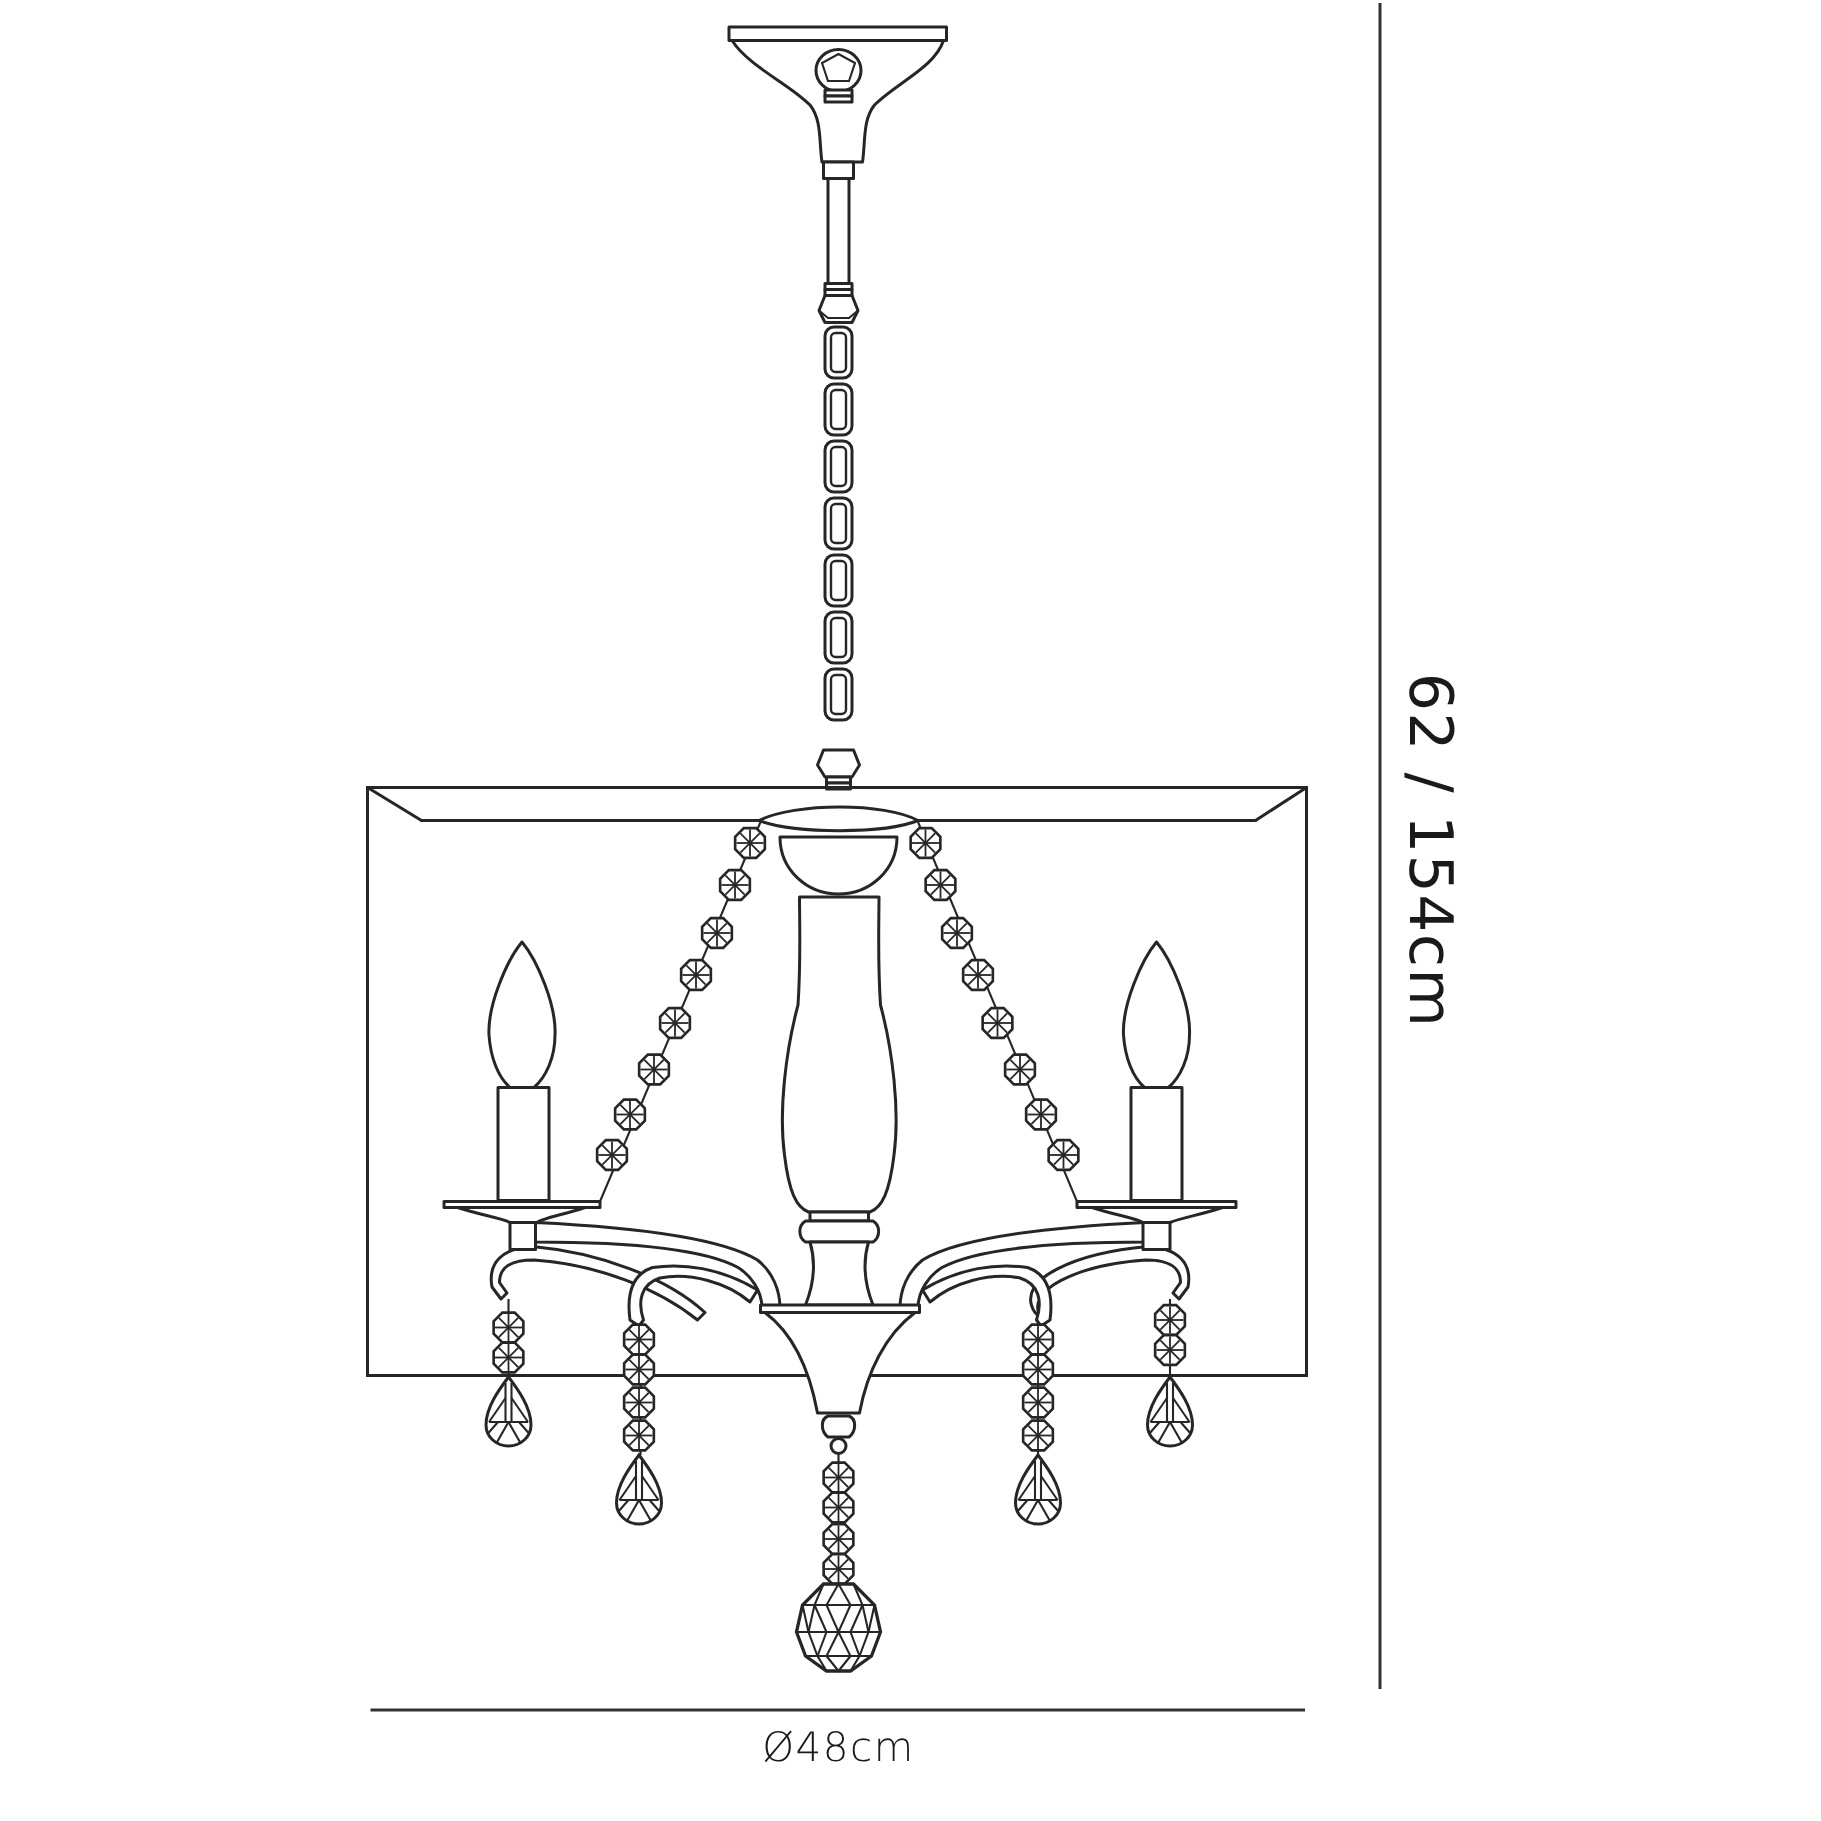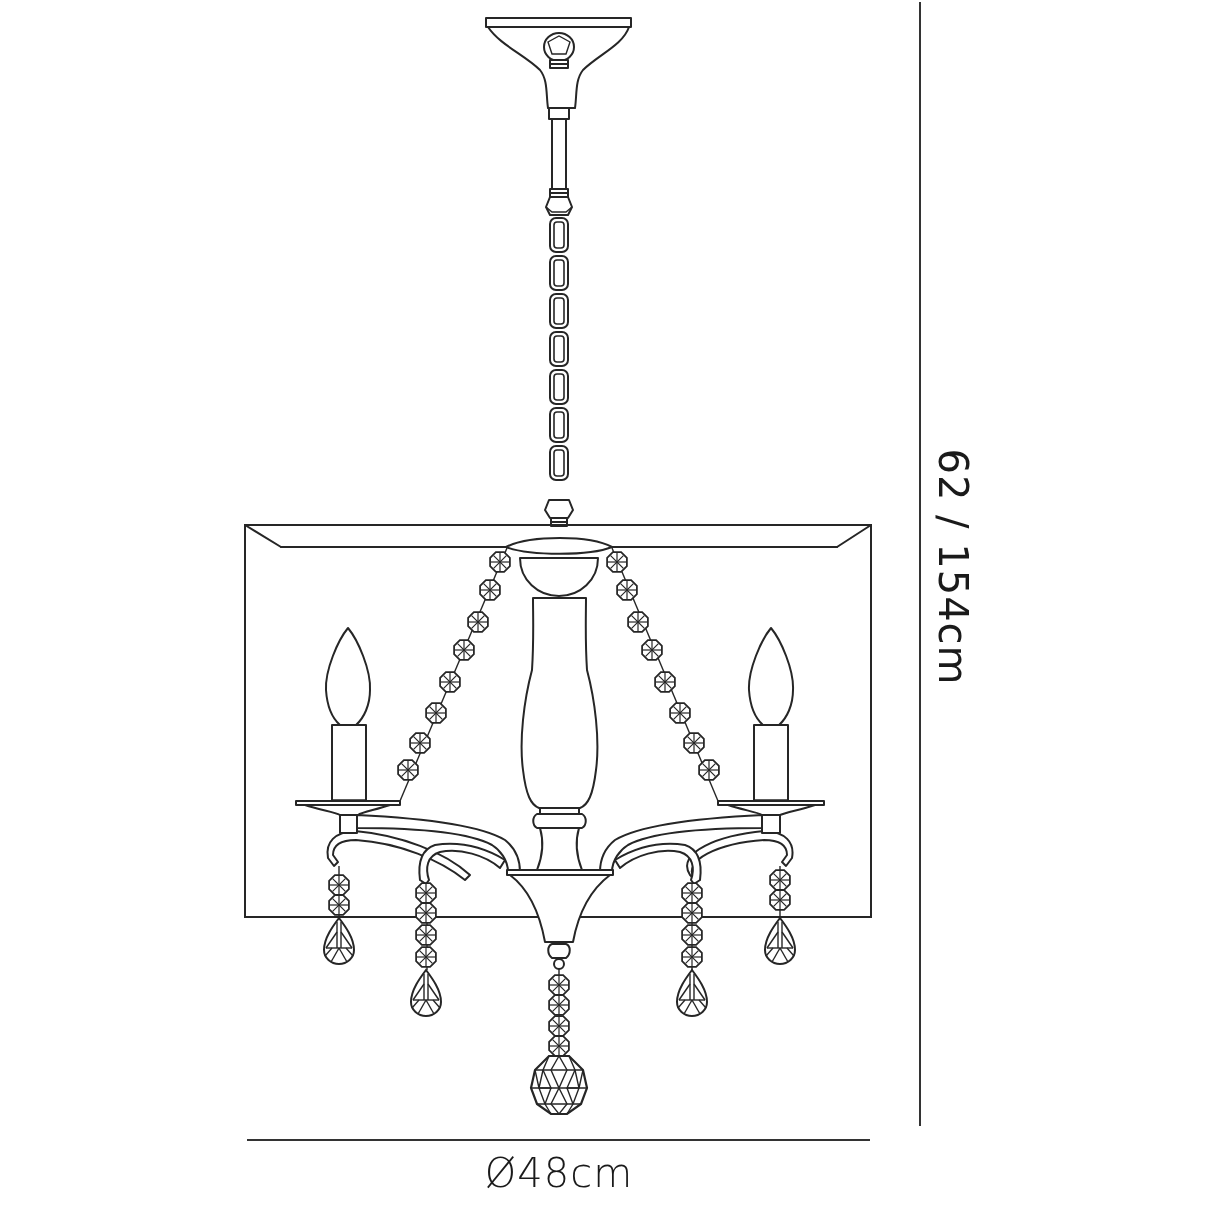--- a/index.html
+++ b/index.html
@@ -3,21 +3,21 @@
 <meta charset="utf-8">
 <style>
   html, body { margin: 0; padding: 0; background: #ffffff; }
   body { width: 1214px; height: 1214px; position: relative; overflow: hidden; font-family: "DejaVu Sans", sans-serif; }
   #stage { position: absolute; left: 0; top: 0; width: 1214px; height: 1214px; }
   svg { position: absolute; left: 0; top: 0; }
   .ln { fill: none; stroke: #262626; stroke-width: 2; stroke-linejoin: round; stroke-linecap: round; }
   .lnf { fill: #ffffff; stroke: #262626; stroke-width: 2; stroke-linejoin: round; }
   .thin { fill: none; stroke: #262626; stroke-width: 1.4; }
   .dim { stroke: #333333; stroke-width: 2; }
-  .label-h { position: absolute; left: 0; width: 1118px; top: 1150px; text-align: center; font-size: 40px; color: #1a1a1a; letter-spacing: 1px; font-weight: 300; }
+  .label-h { position: absolute; left: 0; width: 1118px; top: 1150px; text-align: center; font-size: 27px; color: #1a1a1a; letter-spacing: 1px; font-weight: 300; }
   .label-v { position: absolute; left: 953px; top: 567px; transform: translate(-50%, -50%) rotate(90deg); font-size: 40px; color: #1a1a1a; white-space: nowrap; letter-spacing: 1px; }
 </style>
 </head>
 <body>
 
 <div id="stage">
 
 <svg width="1214" height="1214" viewBox="0 0 1214 1214" xmlns="http://www.w3.org/2000/svg">
   <defs>
 

